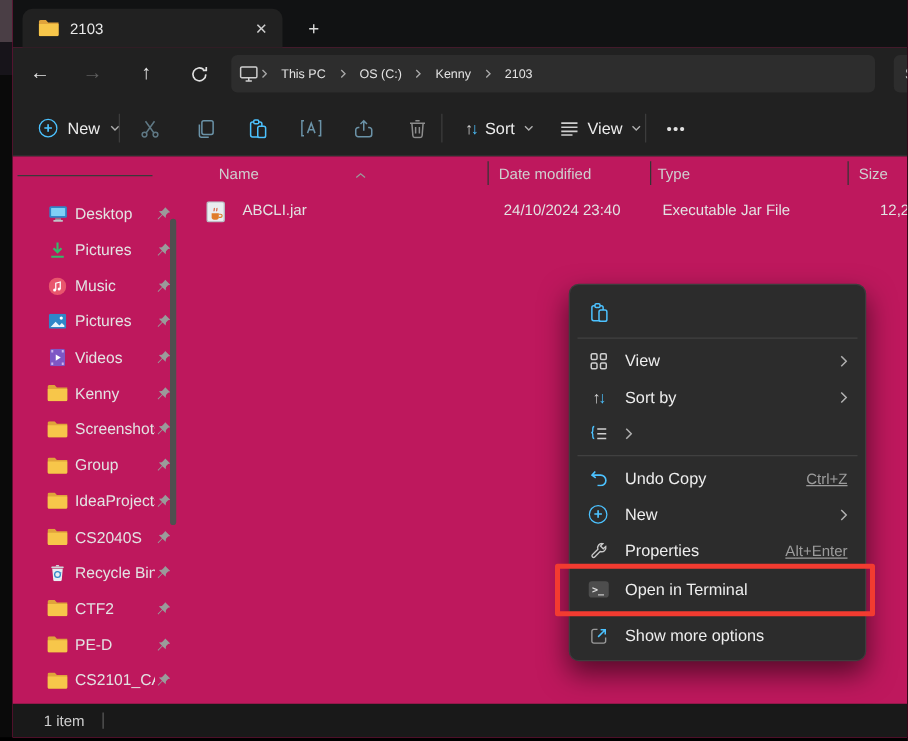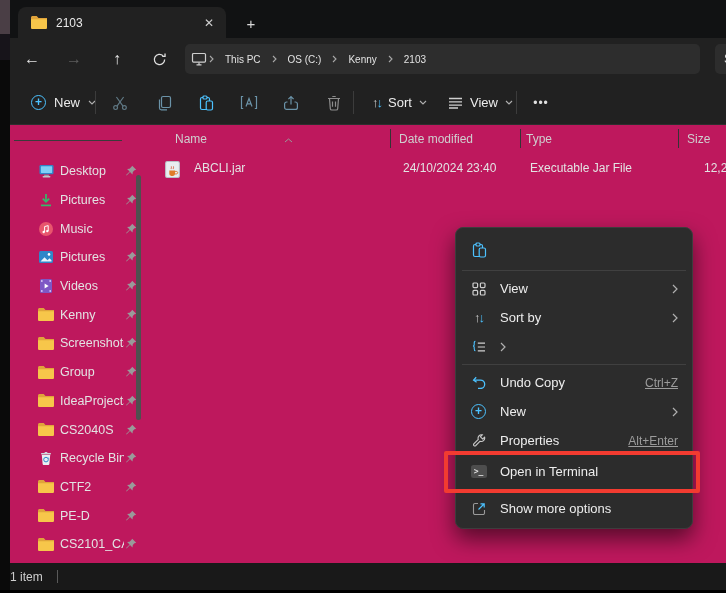--- a/index.html
+++ b/index.html
@@ -65,21 +65,21 @@
   .ctx-ico{width:17px;height:17px;display:flex;align-items:center;justify-content:center;margin-right:13px;flex:0 0 auto;}
   .ctx-label{flex:1;}
   .ctx-short{font-size:12px;color:#9c9c9c;margin-left:8px;text-decoration:underline;}
   .ctx-sep{height:1px;background:#404040;margin:3px 2px;}
   .ctx-paste{height:34px;display:flex;align-items:center;padding:0 10px;border-radius:4px;}
   .term-icon{width:16px;height:13px;background:#4d4d4d;border-radius:2.5px;color:#e0e0e0;font-family:"DejaVu Sans Mono",monospace;font-size:8px;line-height:13px;text-align:center;font-weight:bold;}
   .redbox{position:absolute;left:434px;top:451px;width:256px;height:42px;border:4px solid #f23b30;border-radius:2px;z-index:30;pointer-events:none;}
 
   
   .statusbar{position:absolute;left:0;bottom:0;width:100%;height:27px;background:#191919;display:flex;align-items:center;}
-  .status-text{font-size:12px;color:#cfcfcf;margin-left:0;}
+  .status-text{font-size:12px;color:#cfcfcf;margin-left:25px;}
   .status-div{width:1px;height:13px;background:#5a5a5a;margin-left:14px;}
 </style>
 </head>
 <body>
 
 <div class="screen">
   <div class="desktop-strip"></div>
   <div class="bottom-strip"></div>
 
   <div class="window">

